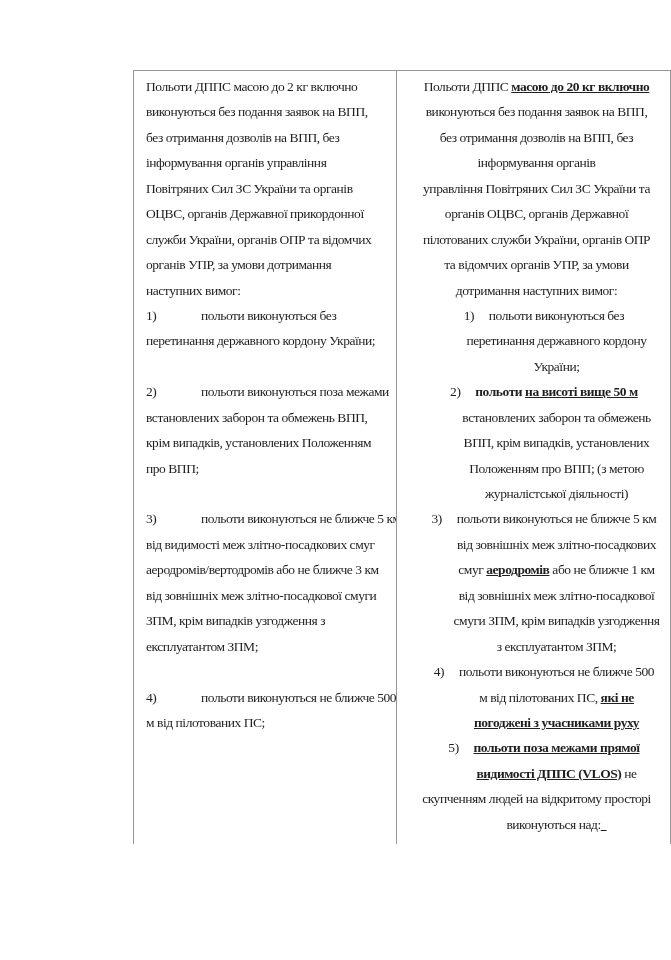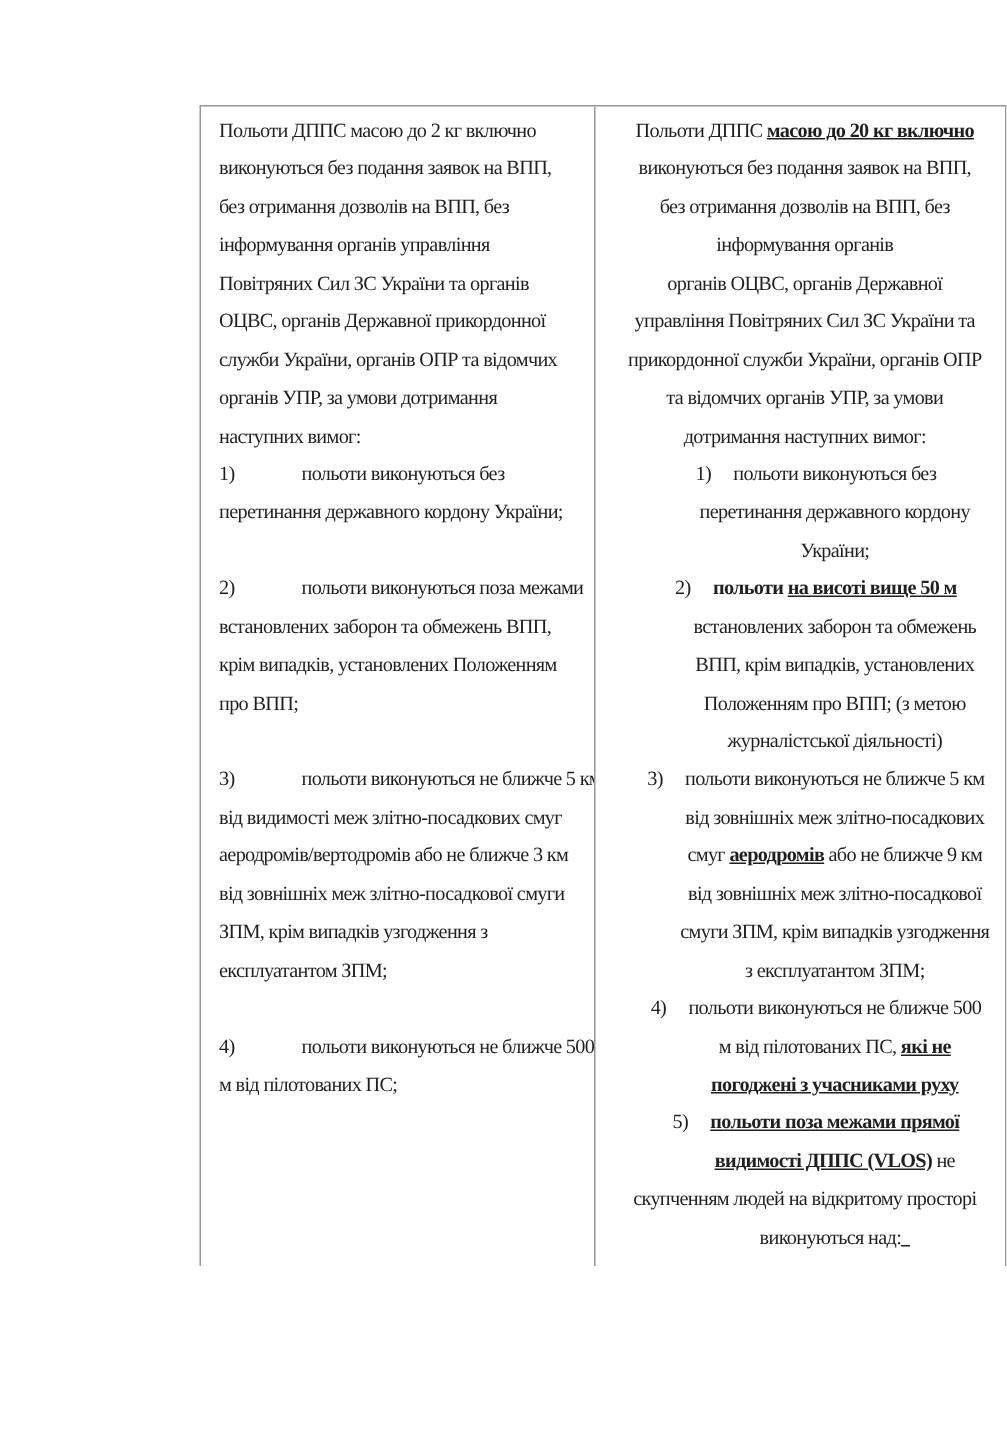--- a/index.html
+++ b/index.html
@@ -92,36 +92,36 @@
         <div class="line"><span class="seg">експлуатантом ЗПМ;</span></div>
         <div class="line blank"></div>
         <div class="line"><span class="num">4)</span><span class="seg">польоти виконуються не ближче 500</span></div>
         <div class="line"><span class="seg">м від пілотованих ПС;</span></div>
       </div>
     <div class="cell cell-right" id="cell-right">
         <div class="line"><span class="seg">Польоти ДППС </span><span class="seg bu">масою до 20 кг включно</span></div>
         <div class="line"><span class="seg">виконуються без подання заявок на ВПП,</span></div>
         <div class="line"><span class="seg">без отримання дозволів на ВПП, без</span></div>
         <div class="line"><span class="seg">інформування органів</span></div>
+        <div class="line"><span class="seg">управління Повітряних Сил ЗС України та</span></div>
         <div class="line"><span class="seg">органів ОЦВС, органів Державної</span></div>
-        <div class="line"><span class="seg">управління Повітряних Сил ЗС України та</span></div>
-        <div class="line"><span class="seg">прикордонної служби України, органів ОПР</span></div>
+        <div class="line"><span class="seg">пілотованих служби України, органів ОПР</span></div>
         <div class="line"><span class="seg">та відомчих органів УПР, за умови</span></div>
         <div class="line"><span class="seg">дотримання наступних вимог:</span></div>
         <div class="line"><span class="num">1)</span><span class="seg">польоти виконуються без</span></div>
         <div class="line ind"><span class="seg">перетинання державного кордону</span></div>
         <div class="line ind"><span class="seg">України;</span></div>
         <div class="line"><span class="num">2)</span><span class="seg b">польоти </span><span class="seg bu">на висоті вище 50 м</span></div>
         <div class="line ind"><span class="seg">встановлених заборон та обмежень</span></div>
         <div class="line ind"><span class="seg">ВПП, крім випадків, установлених</span></div>
         <div class="line ind"><span class="seg">Положенням про ВПП;  (з метою</span></div>
         <div class="line ind"><span class="seg">журналістської діяльності)</span></div>
         <div class="line"><span class="num">3)</span><span class="seg">польоти виконуються не ближче 5 км</span></div>
         <div class="line ind"><span class="seg">від зовнішніх меж злітно-посадкових</span></div>
-        <div class="line ind"><span class="seg">смуг </span><span class="seg bu">аеродромів</span><span class="seg"> або не ближче 9 км</span></div>
+        <div class="line ind"><span class="seg">смуг </span><span class="seg bu">аеродромів</span><span class="seg"> або не ближче 1 км</span></div>
         <div class="line ind"><span class="seg">від зовнішніх меж злітно-посадкової</span></div>
         <div class="line ind"><span class="seg">смуги ЗПМ, крім випадків узгодження</span></div>
         <div class="line ind"><span class="seg">з експлуатантом ЗПМ;</span></div>
         <div class="line"><span class="num">4)</span><span class="seg">польоти виконуються не ближче 500</span></div>
         <div class="line ind"><span class="seg">м від пілотованих ПС, </span><span class="seg bu">які не</span></div>
         <div class="line ind"><span class="seg bu">погоджені з учасниками руху</span></div>
         <div class="line"><span class="num">5)</span><span class="seg bu">польоти поза межами прямої</span></div>
         <div class="line ind"><span class="seg bu">видимості ДППС (VLOS)</span><span class="seg"> не</span></div>
         <div class="line"><span class="seg">скупченням людей на відкритому просторі</span></div>
         <div class="line ind"><span class="seg">виконуються над:</span><span class="seg u">&nbsp;&nbsp;</span></div>

